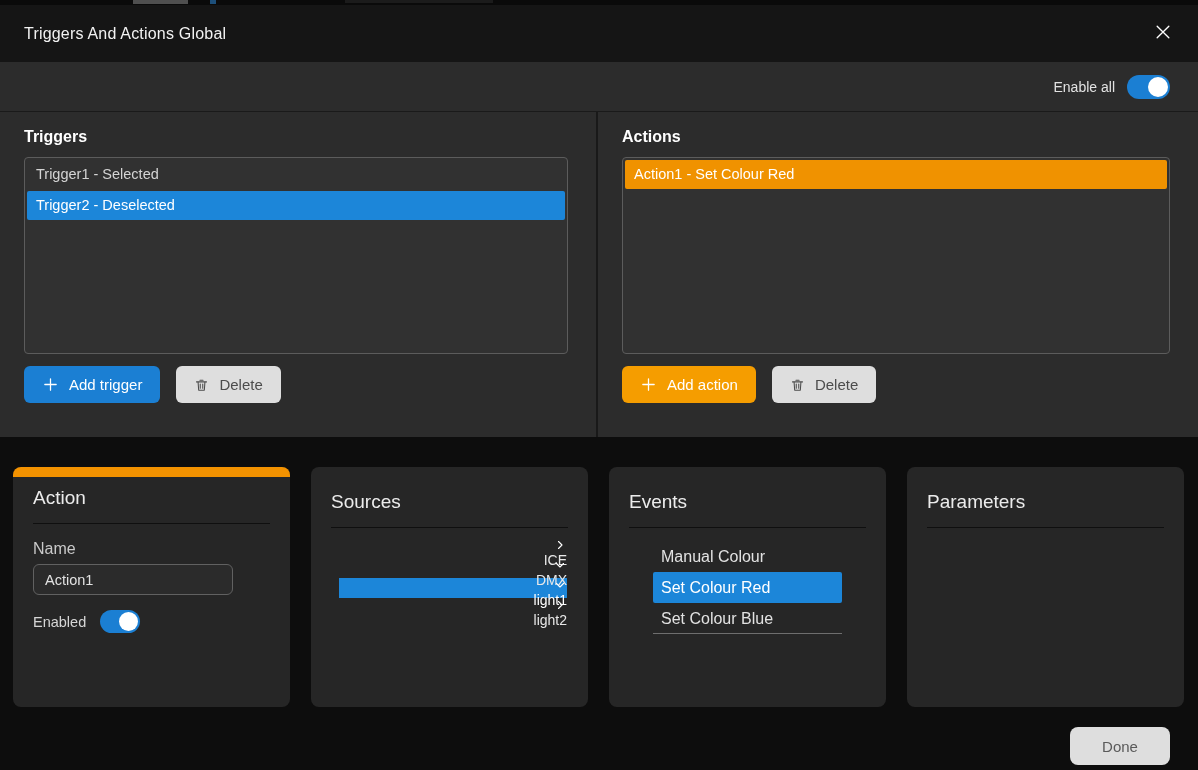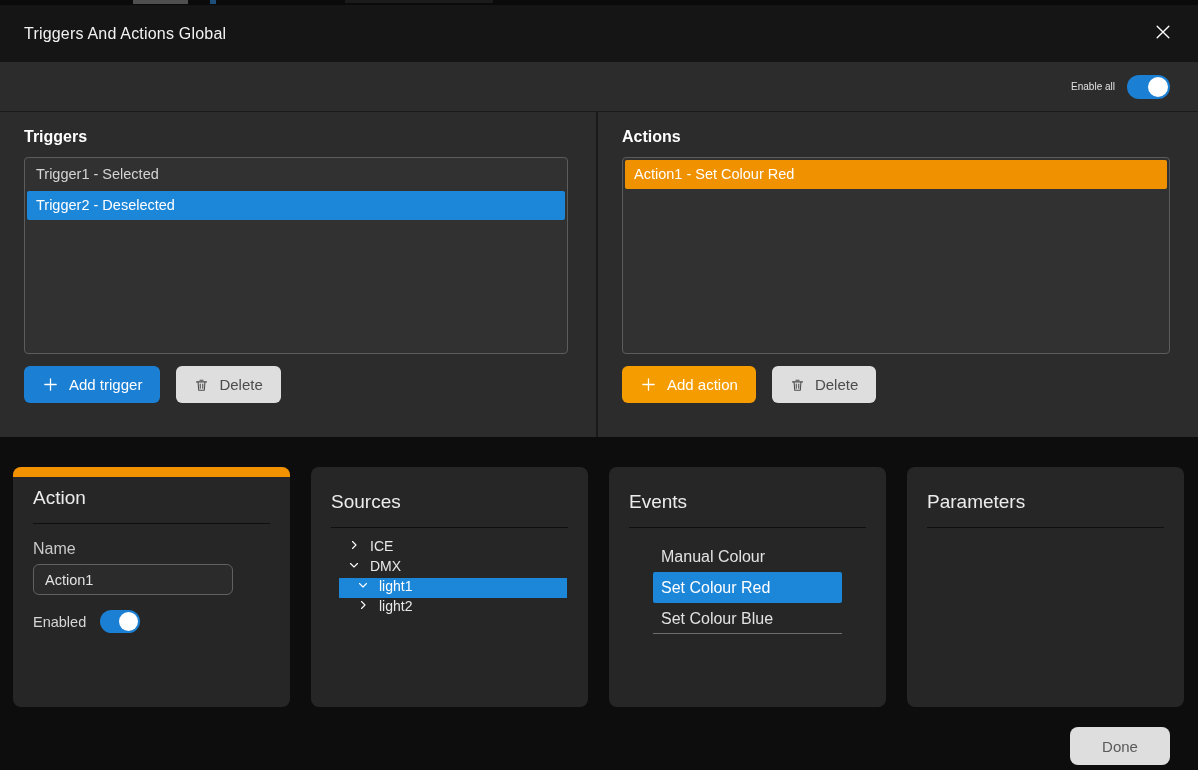--- a/index.html
+++ b/index.html
@@ -25,21 +25,21 @@
     text-align: center;
   }
   .title { color: #f2f2f2; font-size: 16px; letter-spacing: .2px; }
   .close-btn { width: 22px; height: 22px; cursor: pointer; display: flex; align-items: center; justify-content: center; }
 
   .enable-row {
     height: 50px; background: #2c2c2c; border-bottom: 1px solid #1a1a1a;
     display: flex; align-items: center; justify-content: flex-end;
     padding-right: 28px; gap: 12px;
   }
-  .enable-label { color: #e2e2e2; font-size: 10px; }
+  .enable-label { color: #e2e2e2; font-size: 14px; }
 
   .toggle { width: 43px; height: 24px; border-radius: 13px; background: #1b7fd3; position: relative; cursor: pointer; flex: 0 0 auto; }
   .toggle .knob { position: absolute; top: 2px; right: 2px; width: 20px; height: 20px; border-radius: 50%; background: #fff; }
   .toggle.small { width: 40px; height: 23px; }
   .toggle.small .knob { width: 19px; height: 19px; }
 
   .panels { display: flex; height: 325px; background: #2c2c2c; }
   .panel { width: 600px; padding: 16px 28px 0 24px; }
   .panel.left { width: 598px; border-right: 2px solid #191919; }
   .panel-title { color: #ffffff; font-weight: bold; font-size: 16px; }
@@ -80,22 +80,22 @@
   .text-input {
     margin: 6px 20px 0; width: 200px; height: 31px;
     background: #2b2b2b; border: 1px solid #616161; border-radius: 6px;
     color: #e2e2e2; font-size: 14.5px; padding: 0 11px; font-family: inherit;
   }
   .enabled-row { margin: 15px 20px 0; display: flex; align-items: center; gap: 14px; }
   .enabled-label { font-size: 14.5px; color: #d6d6d6; }
 
   .tree { padding-top: 10px; }
   .tree-row {
-    height: 20px; margin: 0 21px 0 28px; display: flex; align-items: flex-start;
-    font-size: 14px; color: #e8e8e8; cursor: pointer; padding-left: 8px;
+    height: 20px; margin: 0 21px 0 28px; display: flex; align-items: flex-end;
+    font-size: 14px; color: #e8e8e8; cursor: pointer; padding-left: 8px; flex-direction: column;
   }
   .tree-row.lvl1 { padding-left: 17px; }
   .tree-row.selected { background: #1c86d9; color: #fff; }
   .chev { width: 14px; height: 14px; display: flex; align-items: center; justify-content: center; flex: 0 0 auto; }
   .tree-label { margin-left: 9px; }
 
   .events { padding-top: 13px; }
   .event-row {
     height: 31px; line-height: 31px; margin: 0 44px; padding-left: 8px;
     font-size: 16px; color: #e2e2e2; cursor: pointer; border-radius: 2px;

